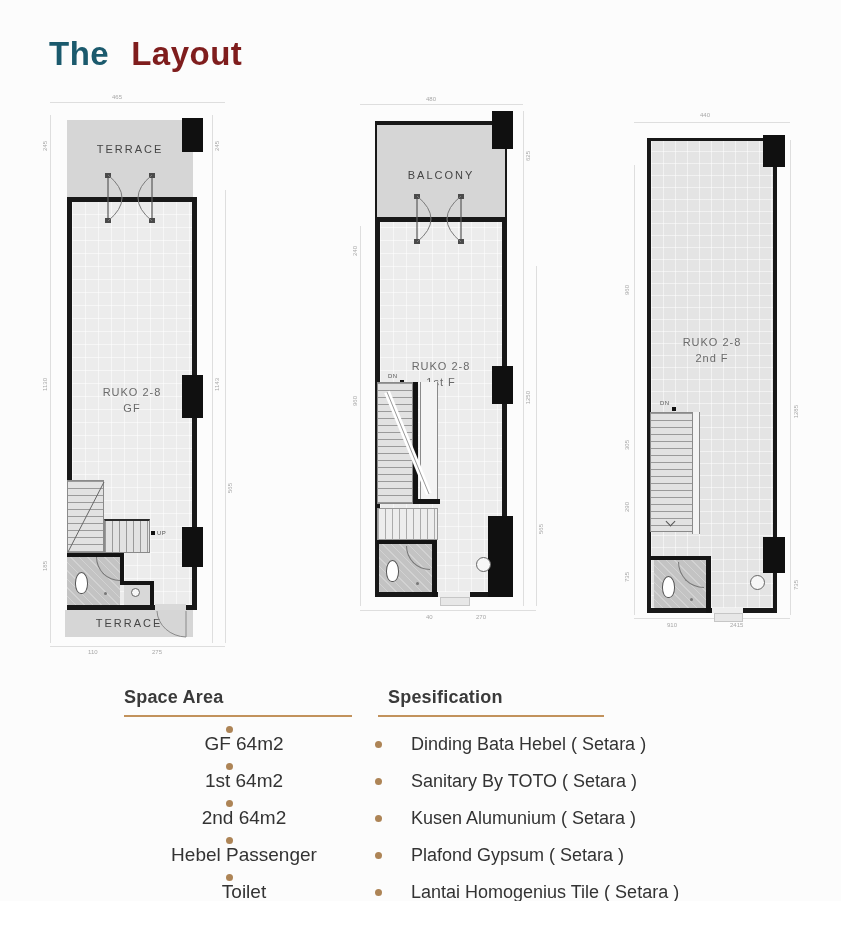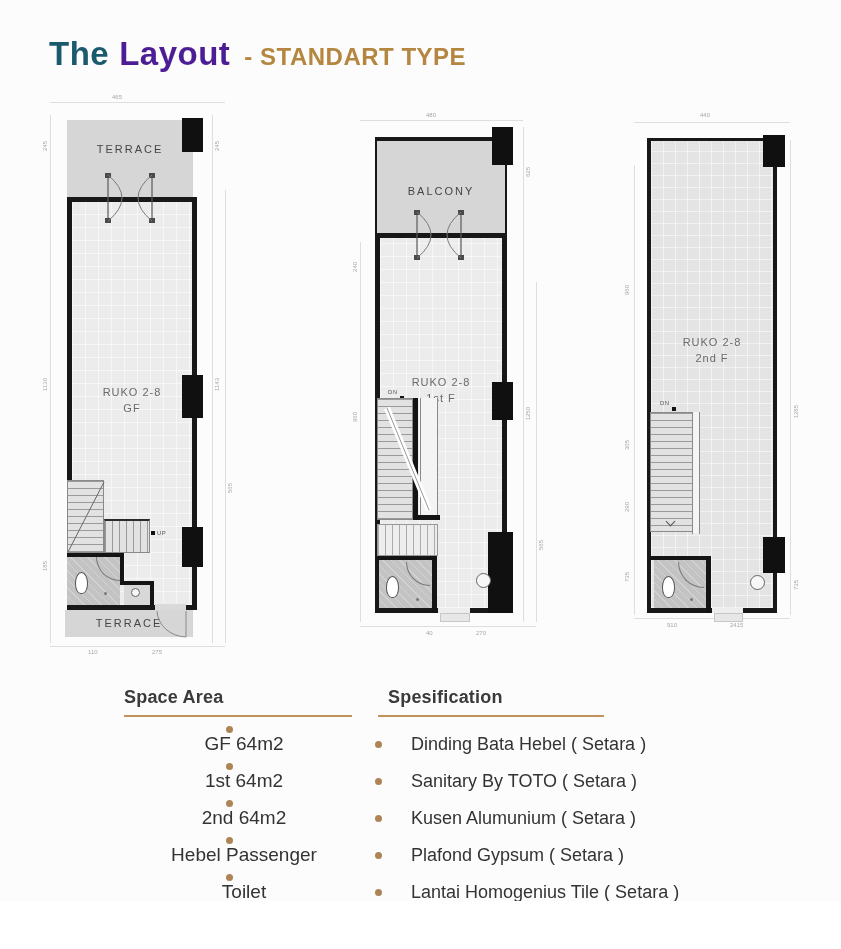--- a/index.html
+++ b/index.html
@@ -4,21 +4,21 @@
 <style>
   * { margin:0; padding:0; box-sizing:border-box; }
   html,body { width:841px; height:949px; }
   body { font-family:"Liberation Sans","DejaVu Sans",sans-serif; background:#fff; }
   #page { position:relative; width:841px; height:949px; background:#fcfcfc; overflow:hidden; }
   .abs { position:absolute; }
 
   
   .title { position:absolute; left:49px; top:35px; display:flex; align-items:baseline; white-space:pre; }
   .title .w1 { font-size:33px; font-weight:bold; color:#1b5a6d; letter-spacing:0.5px; }
-  .title .w2 { font-size:33px; font-weight:bold; color:#4c1d95; margin-left:10px; letter-spacing:0.5px; }
+  .title .w2 { font-size:33px; font-weight:bold; color:#7f1d1d; margin-left:22px; letter-spacing:0.5px; }
   .title .w3 { font-size:24px; font-weight:bold; color:#b5863f; margin-left:14px; letter-spacing:0.5px; }
 
   
   .plan { position:absolute; }
   .gray { background:#d6d6d6; }
   .room { background:#ececec;
           background-image:repeating-linear-gradient(0deg, rgba(255,255,255,.55) 0 1px, transparent 1px 13px),
                            repeating-linear-gradient(90deg, rgba(255,255,255,.55) 0 1px, transparent 1px 13px);
           border:5px solid #181818; }
   .room3 { background:#e4e4e4;
@@ -68,21 +68,20 @@
   .band-bottom { position:absolute; left:0; top:901px; width:841px; height:48px; background:#fff; }
 </style>
 </head>
 <body>
 
 <div id="page">
 
   <div class="title">
     <span class="w1">The</span>
     <span class="w2">Layout</span>
-    <span class="w3">- STANDART TYPE</span>
   </div>
 
   <div class="plan" style="left:60px; top:95px; width:178px; height:570px;">
 
     <div class="abs dlv" style="left:-10px; top:20px; height:528px;"></div>
     <div class="abs dlv" style="left:152px; top:20px; height:528px;"></div>
     <div class="abs dlv" style="left:165px; top:95px; height:453px;"></div>
     <div class="abs dlh" style="left:-10px; top:7px; width:175px;"></div>
     <div class="abs dlh" style="left:-10px; top:551px; width:175px;"></div>
 
@@ -142,21 +141,21 @@
     <div class="abs opening" style="left:95px; top:509px; width:31px; height:7px;"></div>
     <div class="abs gray" style="left:5px; top:515px; width:128px; height:27px;">
       <div class="area-label" style="margin-top:7px;">TERRACE</div>
     </div>
     <svg style="left:96px; top:515px;" width="31" height="28">
       <path d="M1,1 A30,27 0 0 0 30,27" fill="none" stroke="#8a8a8a" stroke-width="1"></path>
       <line x1="30" y1="1" x2="30" y2="27" stroke="#8a8a8a" stroke-width="1"></line>
     </svg>
   </div>
 
-  <div class="plan" style="left:368px; top:112px; width:152px; height:540px;text-decoration:underline;">
+  <div class="plan" style="left:368px; top:96px; width:152px; height:540px;text-decoration:underline;">
 
     <div class="abs dlv" style="left:155px; top:15px; height:495px;"></div>
     <div class="abs dlv" style="left:168px; top:170px; height:340px;"></div>
     <div class="abs dlv" style="left:-8px; top:130px; height:380px;"></div>
     <div class="abs dlh" style="left:-8px; top:514px; width:176px;"></div>
     <div class="abs dlh" style="left:-8px; top:8px; width:163px;"></div>
 
     <span class="abs dimtext" style="left:58px; top:0px;">480</span>
     <span class="abs dimtext dimv" style="left:157px; top:55px;">625</span>
     <span class="abs dimtext dimv" style="left:157px; top:295px;">1250</span>

